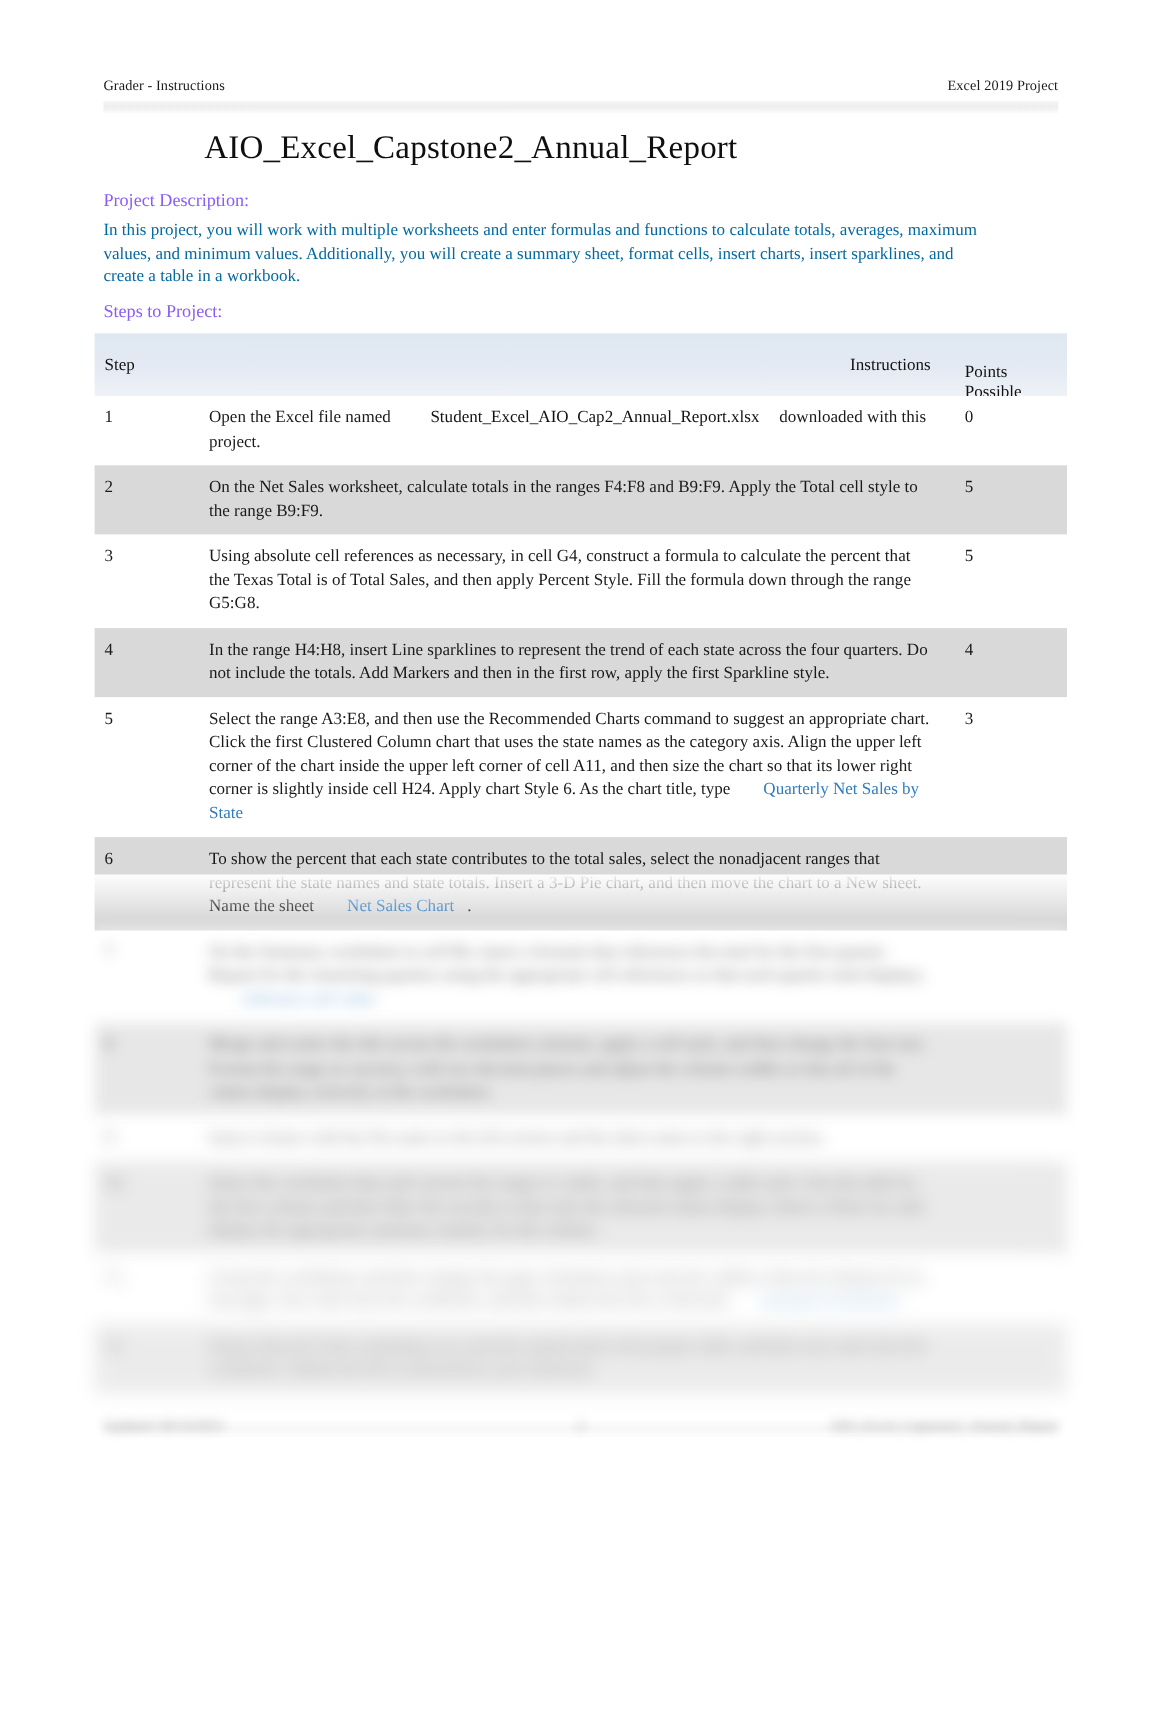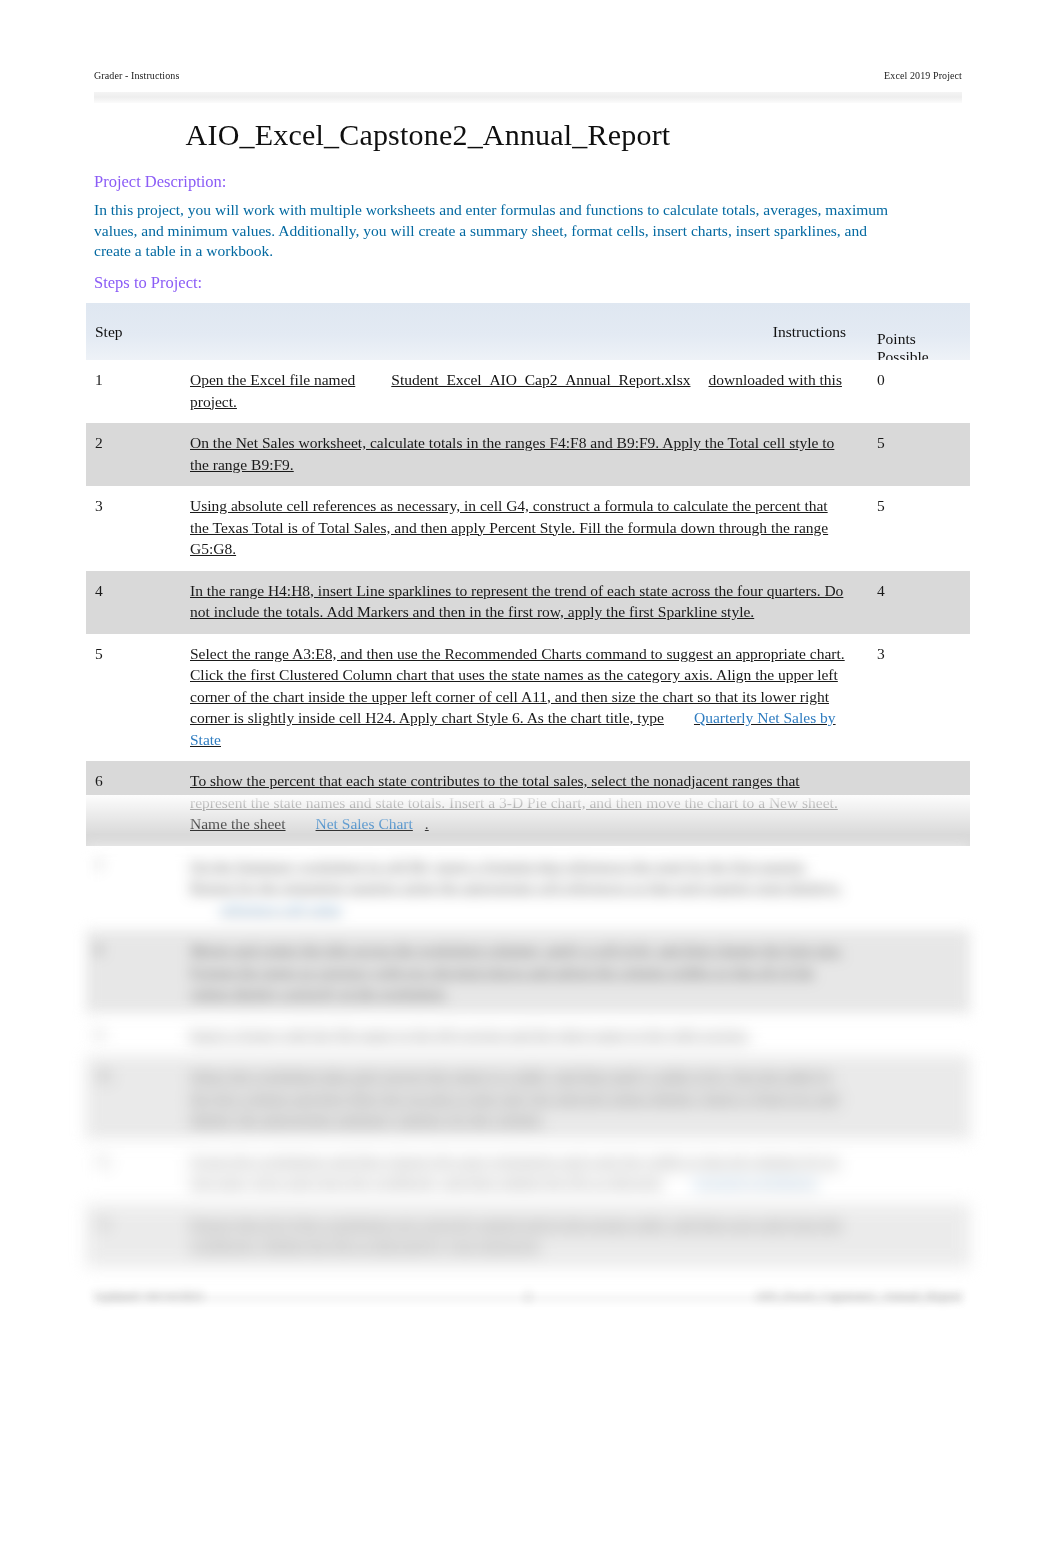--- a/index.html
+++ b/index.html
@@ -23,21 +23,21 @@
   }
 
   
   .doc-header {
     position: absolute;
     left: 94px; top: 70px;
     width: 868px;
     display: flex;
     justify-content: space-between;
     align-items: baseline;
-    font-size: 10px;
+    font-size: 13px;
     color: #1a1a1a;
     gap: 20px;
   }
   .doc-header .hdr-left { letter-spacing: .1px; }
   .doc-header .hdr-right { letter-spacing: .1px; }
   .hdr-rule {
     position: absolute;
     left: 94px; top: 92px;
     width: 868px; height: 11px;
     background: linear-gradient(180deg,#f4f4f4 0%,#eeeeee 45%,#fbfbfb 100%);
@@ -123,21 +123,20 @@
   .body-row .c-step,
   .body-row .c-pts {
     font-size: 15.5px;
     line-height: 21px;
     color: #1a1a1a;
   }
   .body-row .c-instr {
     font-size: 15.5px;
     line-height: 21.5px;
     color: #1a1a1a;
-    text-decoration: underline;
   }
   .hl-blue { color: #2e7cc0; }
   .fname {
     color: #121212;
     padding: 0 6px;
   }
   .gapl { display:inline-block; width: 30px; }
   .gaps { display:inline-block; width: 12px; }
 
   

